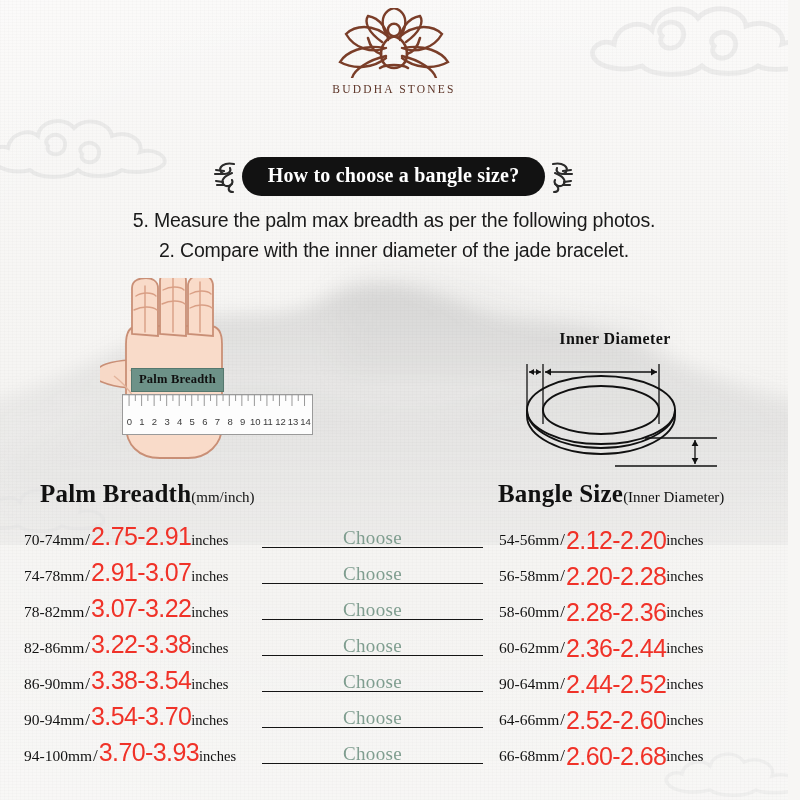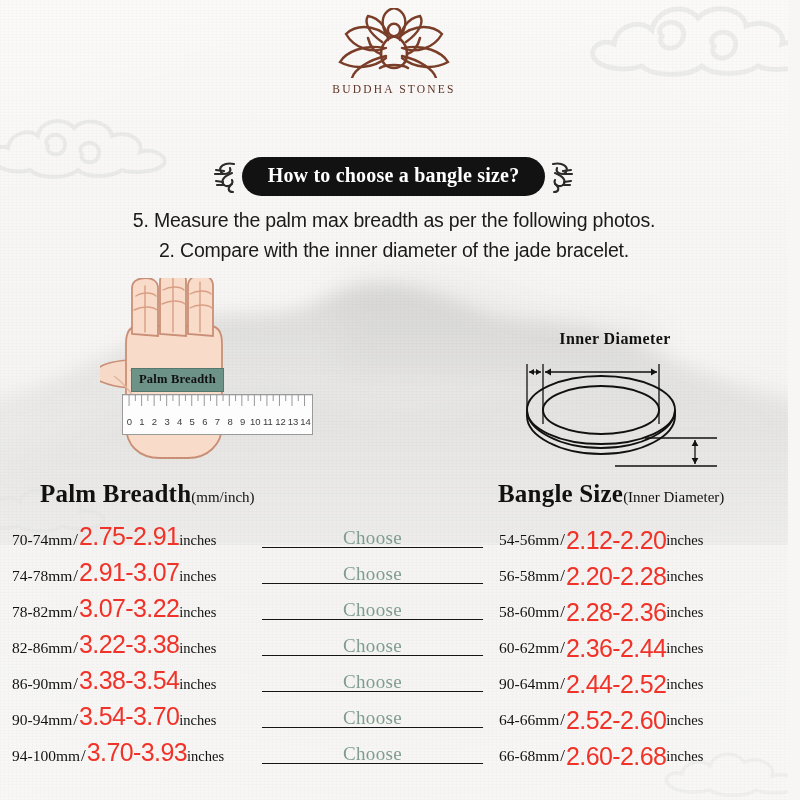--- a/index.html
+++ b/index.html
@@ -103,21 +103,21 @@
   #headPalm{left:40px;top:480px;}
   #headBangle{left:498px;top:480px;}
 
   
   .tables{position:absolute;left:0;top:524px;width:800px;}
   .trow{
     display:flex;align-items:baseline;
     height:36px;
   }
   .left-col{
-    width:250px;padding-left:12px;box-sizing:border-box;
+    width:250px;padding-left:24px;box-sizing:border-box;
     display:flex;align-items:baseline;justify-content:flex-start;white-space:nowrap;
   }
   .mm{font-family:"Liberation Serif",serif;font-size:15.5px;color:#111;}
   .slash{font-family:"Liberation Serif",serif;font-size:17px;color:#111;padding:0 1px;}
   .inch{
     font-family:"Liberation Sans",sans-serif;font-size:25px;color:#f03228;
     font-weight:400;letter-spacing:-.6px;line-height:1;
   }
   .unit{font-family:"Liberation Serif",serif;font-size:14.5px;color:#111;}
 

